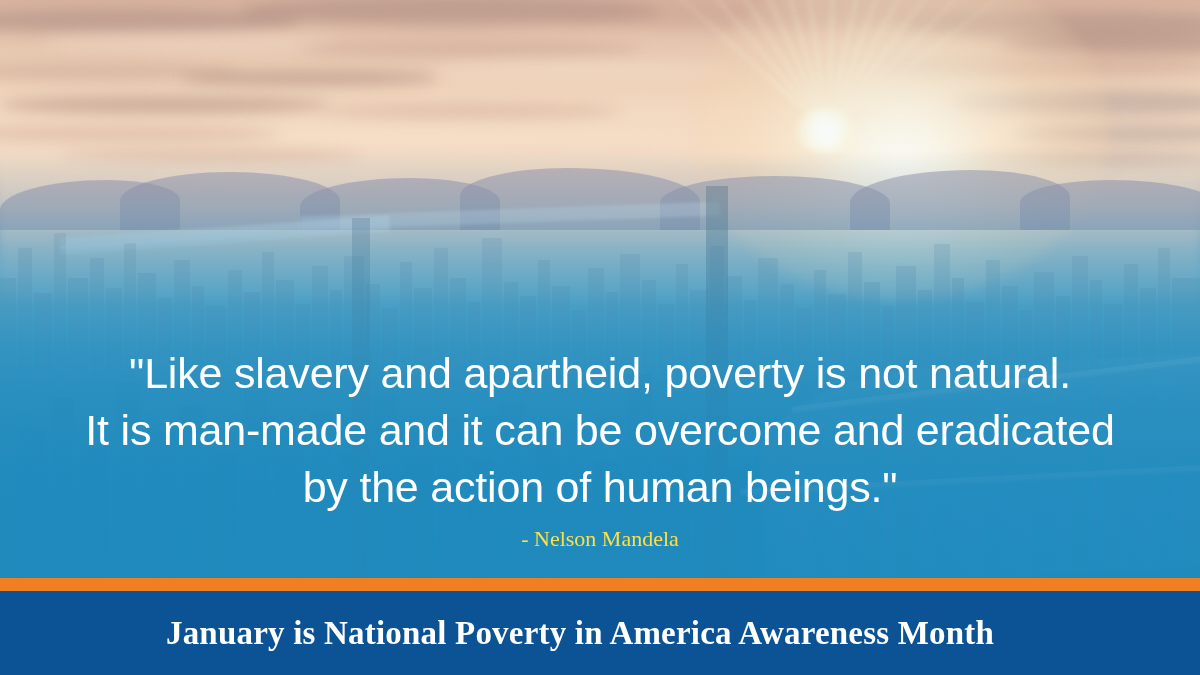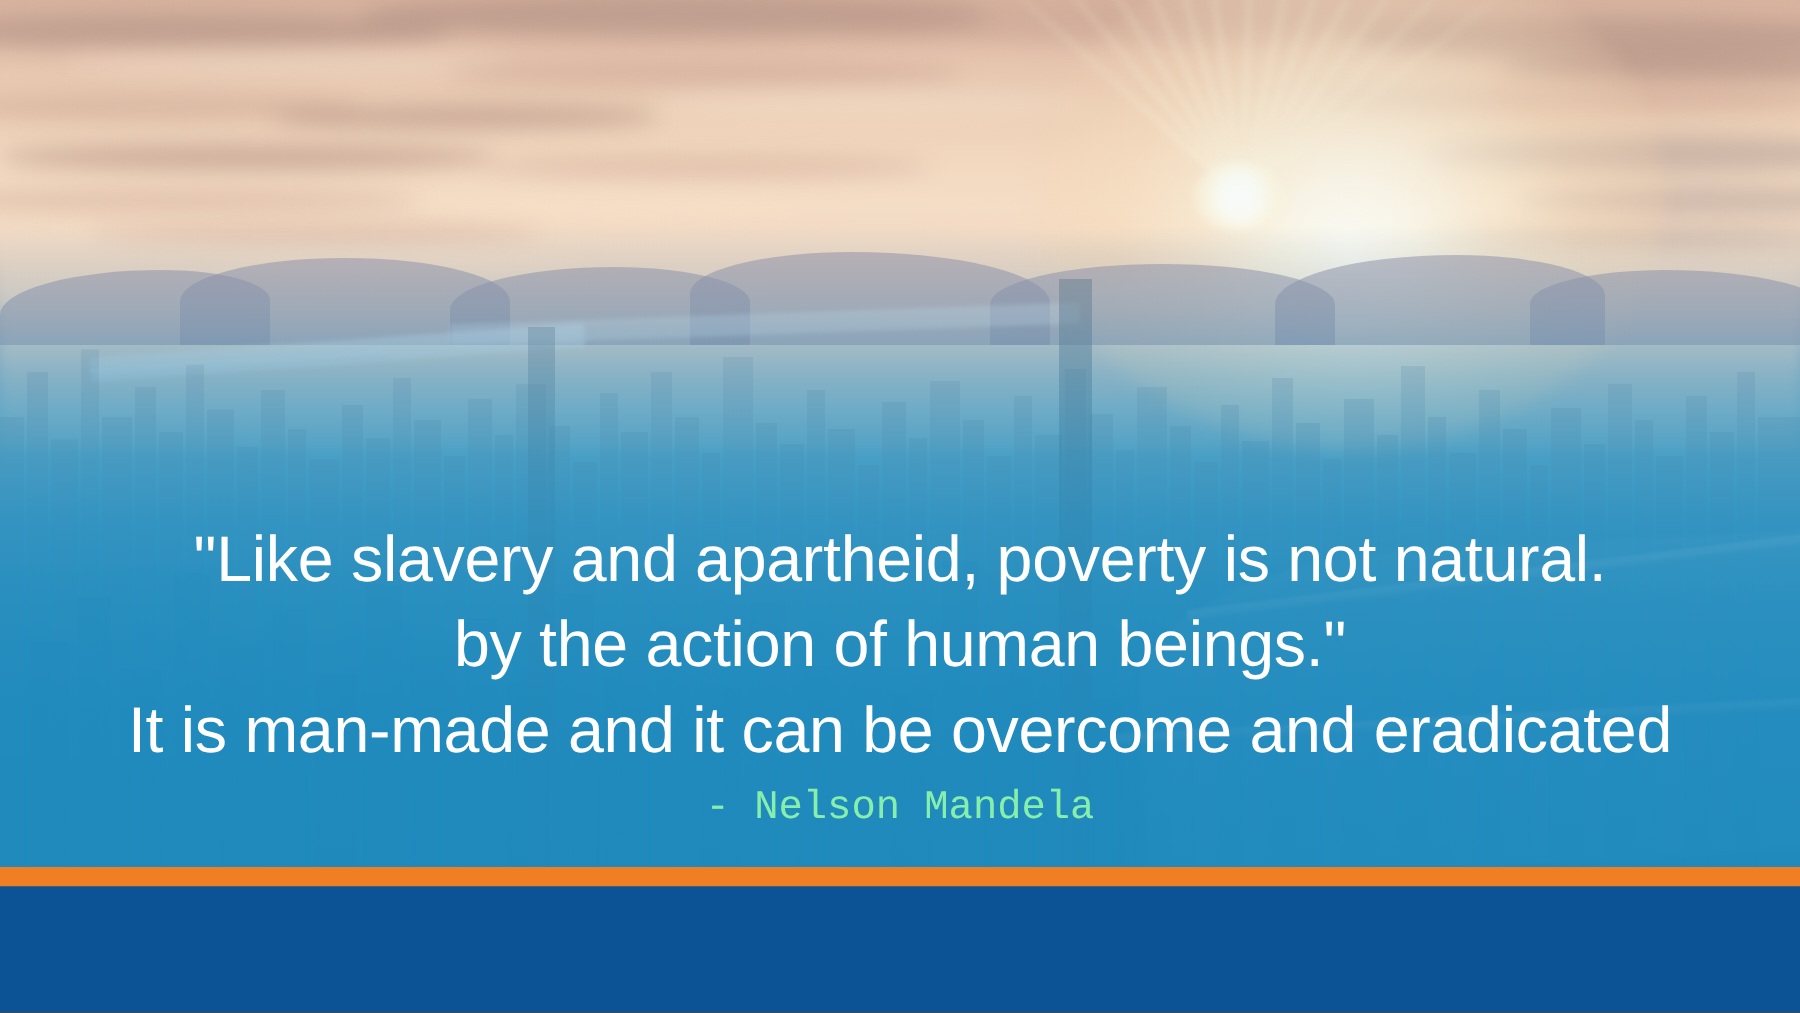--- a/index.html
+++ b/index.html
@@ -182,25 +182,25 @@
     font-family:"Liberation Sans", sans-serif;
     font-weight:400;
     font-size:43px;
     line-height:57px;
     color:#ffffff;
     letter-spacing:-0.2px;
     white-space:nowrap;
   }
   .attrib {
     margin-top:6px;
-    font-family:Liberation Mono, monospace;
+    font-family:Liberation Serif, serif;
     font-weight:400;
-    font-size:27px;
+    font-size:22px;
     line-height:34px;
-    color:#86efac;
+    color:#fde047;
   }
 
   
   .orange-rule {
     position:absolute;
     left:0; top:578px;
     width:1200px; height:13px;
     background:#f07f24;
     z-index:8;
   }
@@ -430,25 +430,26 @@
       <div class="bridge" style="left:740px; top:302px; width:470px; transform:rotate(-3deg);"></div>
       <div class="bridge" style="left:60px; top:64px; width:200px; height:3px; transform:rotate(-4deg); opacity:.5;"></div>
     </div>
 
     <div class="tint-top"></div>
     <div class="tint"></div>
   </div>
 
   <div class="quote-block">
     <div class="qline">"Like slavery and apartheid, poverty is not natural.</div>
+    <div class="qline">It is man-made and it can be overcome and eradicated</div>
     <div class="qline">by the action of human beings."</div>
-    <div class="qline">It is man-made and it can be overcome and eradicated</div>
     <div class="attrib">- Nelson Mandela</div>
   </div>
 
   <div class="orange-rule"></div>
 
   <div class="banner">
 
 
+    <div class="banner-title">January is National Poverty in America Awareness Month</div>
   </div>
 
 </div>
 
 </body></html>

